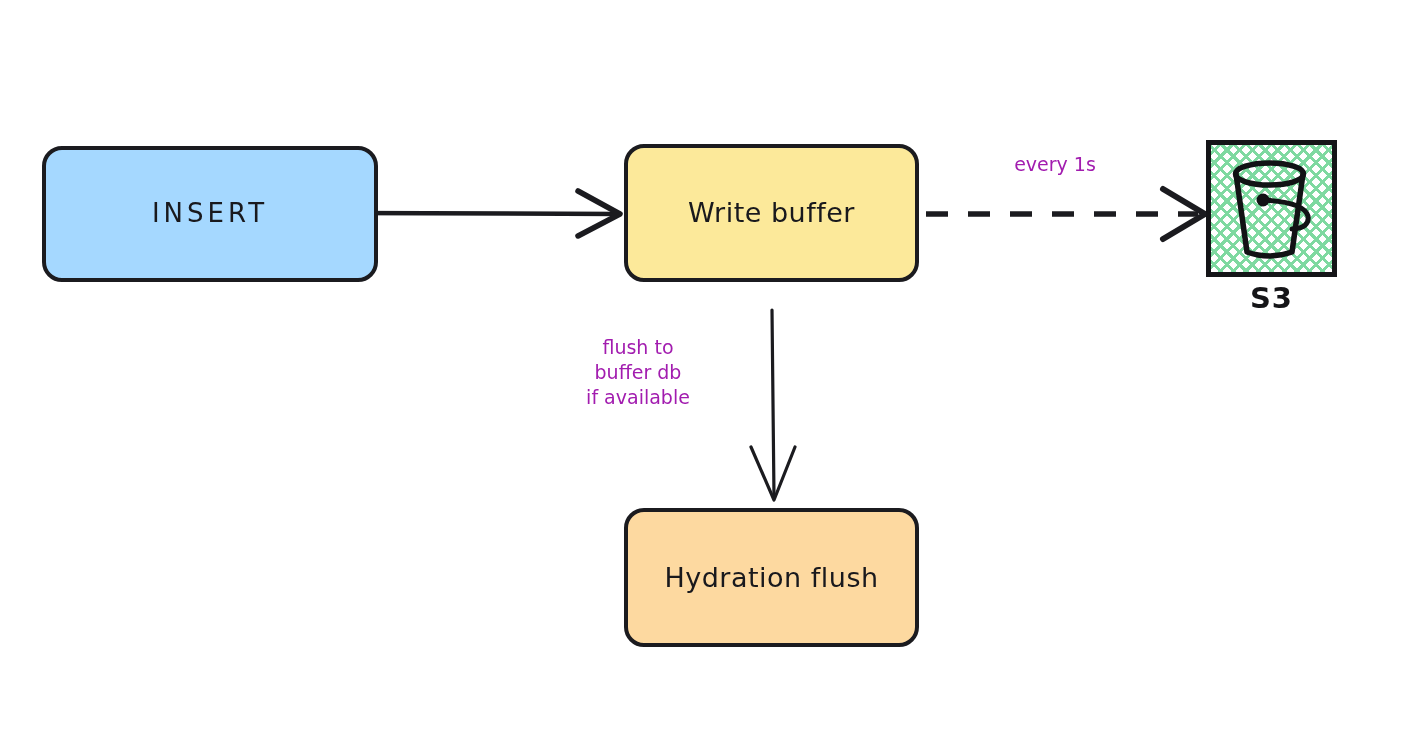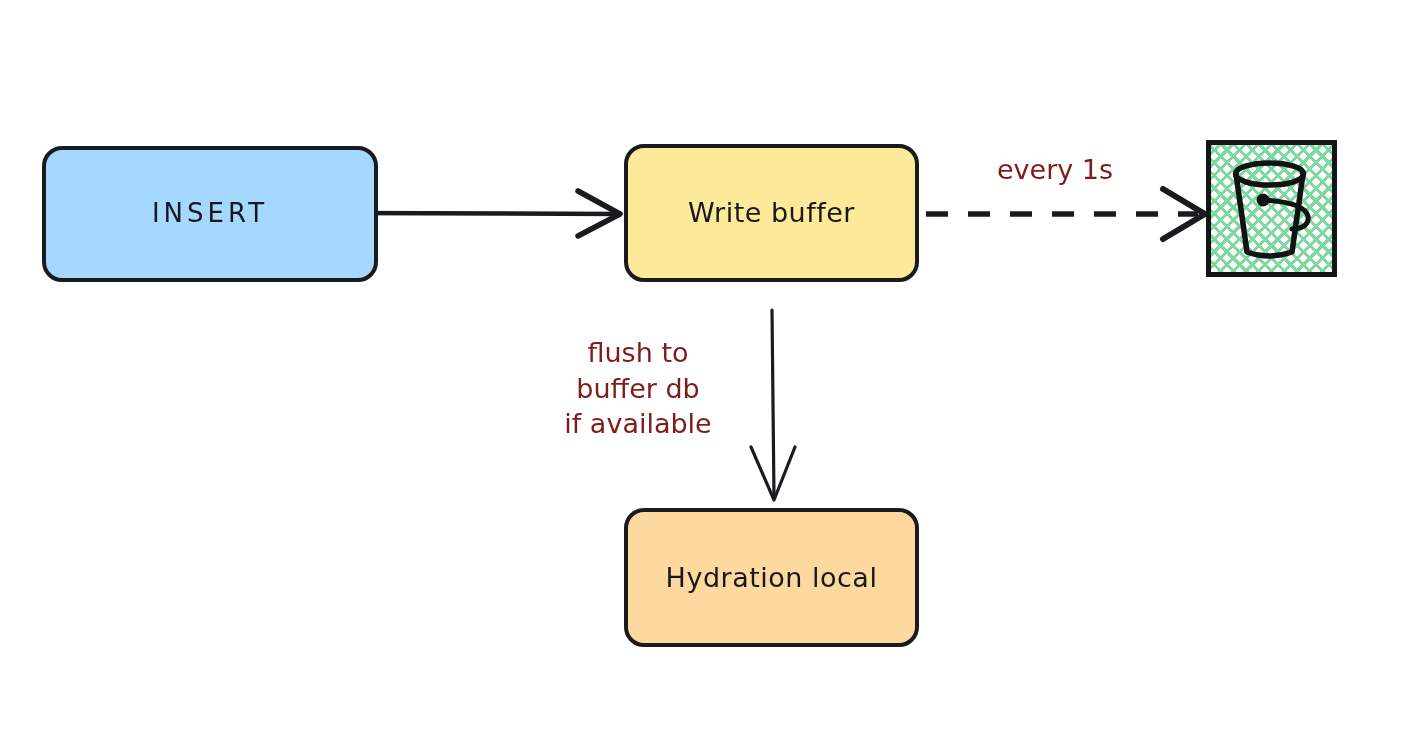--- a/index.html
+++ b/index.html
@@ -62,22 +62,22 @@
   #node-hydration-file {
     left: 624px;
     top: 508px;
     width: 295px;
     height: 139px;
     background: #fdd9a0;
   }
   .edge-label {
     position: absolute;
     font-family: "DejaVu Sans", sans-serif;
-    font-size: 27px;
-    color: #7f1d1d;
+    font-size: 19px;
+    color: #a21caf;
     line-height: 1.32;
     text-align: center;
     white-space: pre;
   }
   #label-every-1s {
     left: 985px;
     top: 152px;
     width: 140px;
   }
   #label-flush {
@@ -148,34 +148,35 @@
 
 <div class="node" id="node-insert">
   <span class="node-label">INSERT</span>
 </div>
 
 <div class="node" id="node-write-buffer">
   <span class="node-label">Write buffer</span>
 </div>
 
 <div class="node" id="node-hydration-file">
-  <span class="node-label">Hydration local</span>
+  <span class="node-label">Hydration flush</span>
 </div>
 
 <div class="edge-label" id="label-every-1s">every 1s</div>
 
 <div class="edge-label" id="label-flush">flush to
 buffer db
 if available</div>
 
 <div id="s3-group">
   <div id="s3-square"></div>
   <svg id="s3-bucket-svg" viewBox="0 0 104 106" xmlns="http://www.w3.org/2000/svg">
 
     <path d="M 14 16 L 25 94 Q 47 102 70 94 L 81 16" fill="none" stroke="#121215" stroke-width="5.5" stroke-linecap="round" stroke-linejoin="round"></path>
 
     <ellipse cx="47.5" cy="16" rx="34" ry="11" fill="none" stroke="#121215" stroke-width="5.5"></ellipse>
 
     <path d="M 41 42 Q 82 44 86 58 Q 88 70 70 71" fill="none" stroke="#121215" stroke-width="5" stroke-linecap="round"></path>
 
     <circle cx="41" cy="42" r="6.5" fill="#121215"></circle>
   </svg>
+  <div id="s3-caption">S3</div>
 </div>
 
 </body></html>

